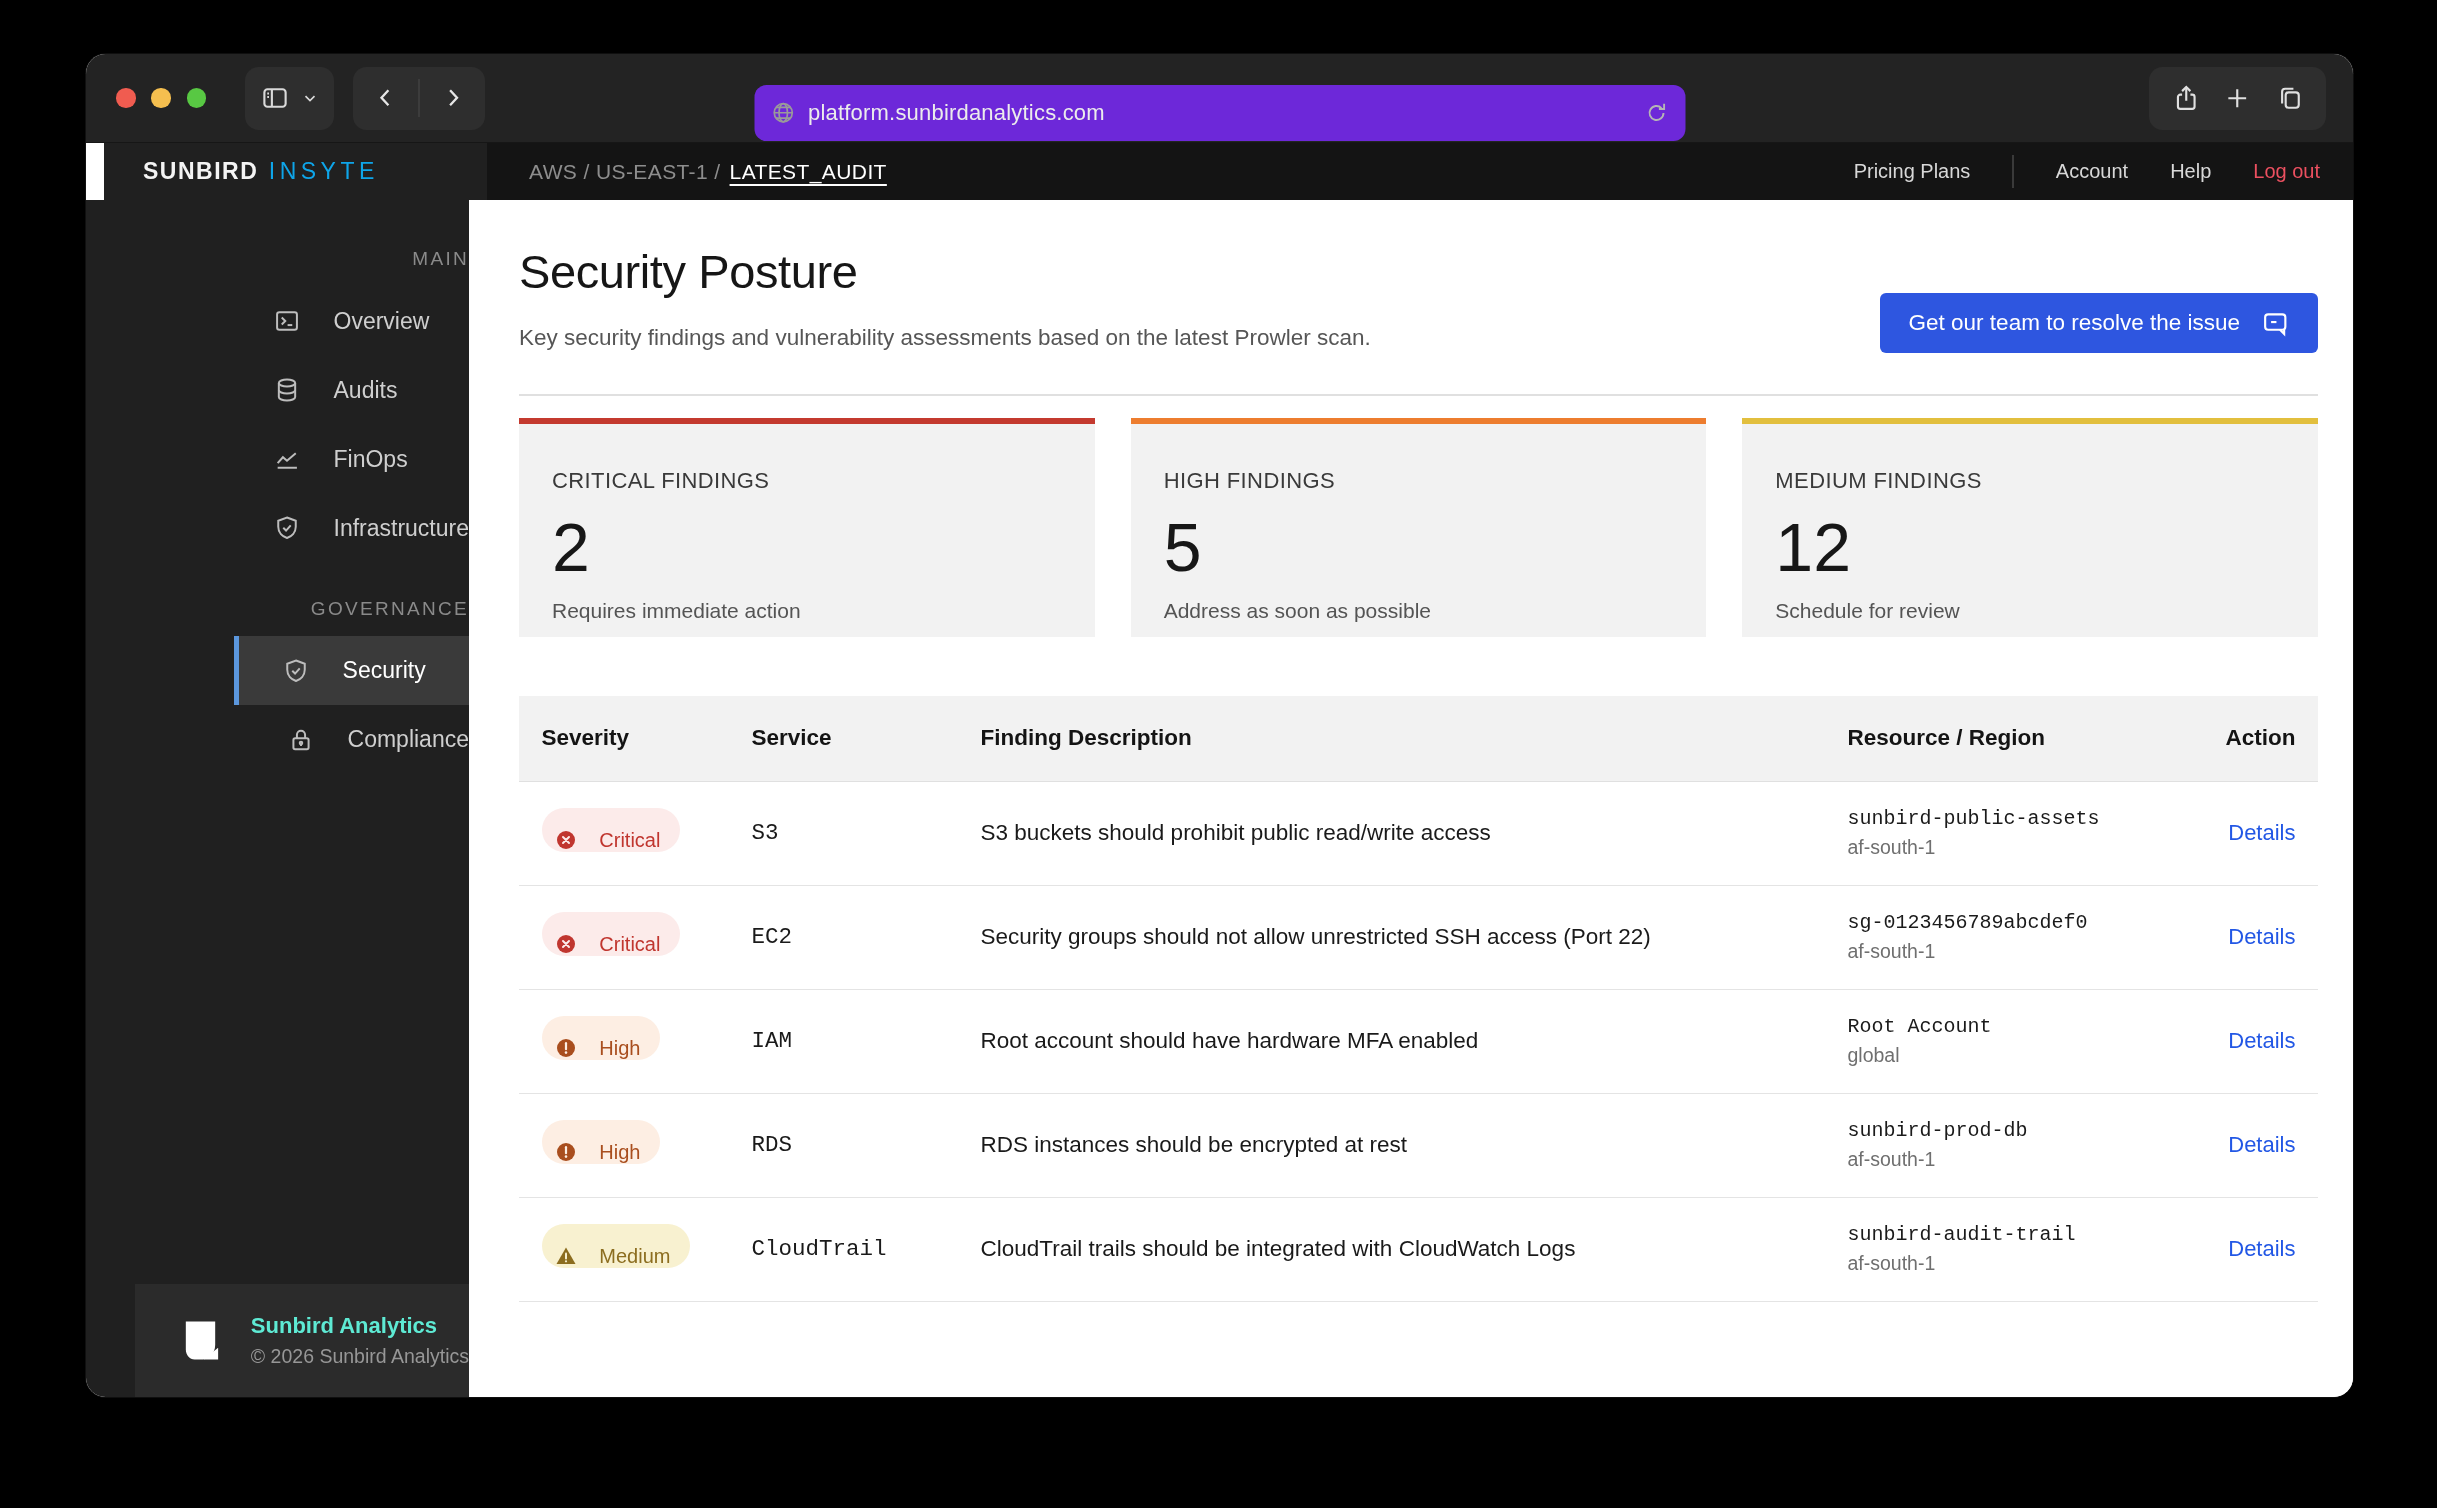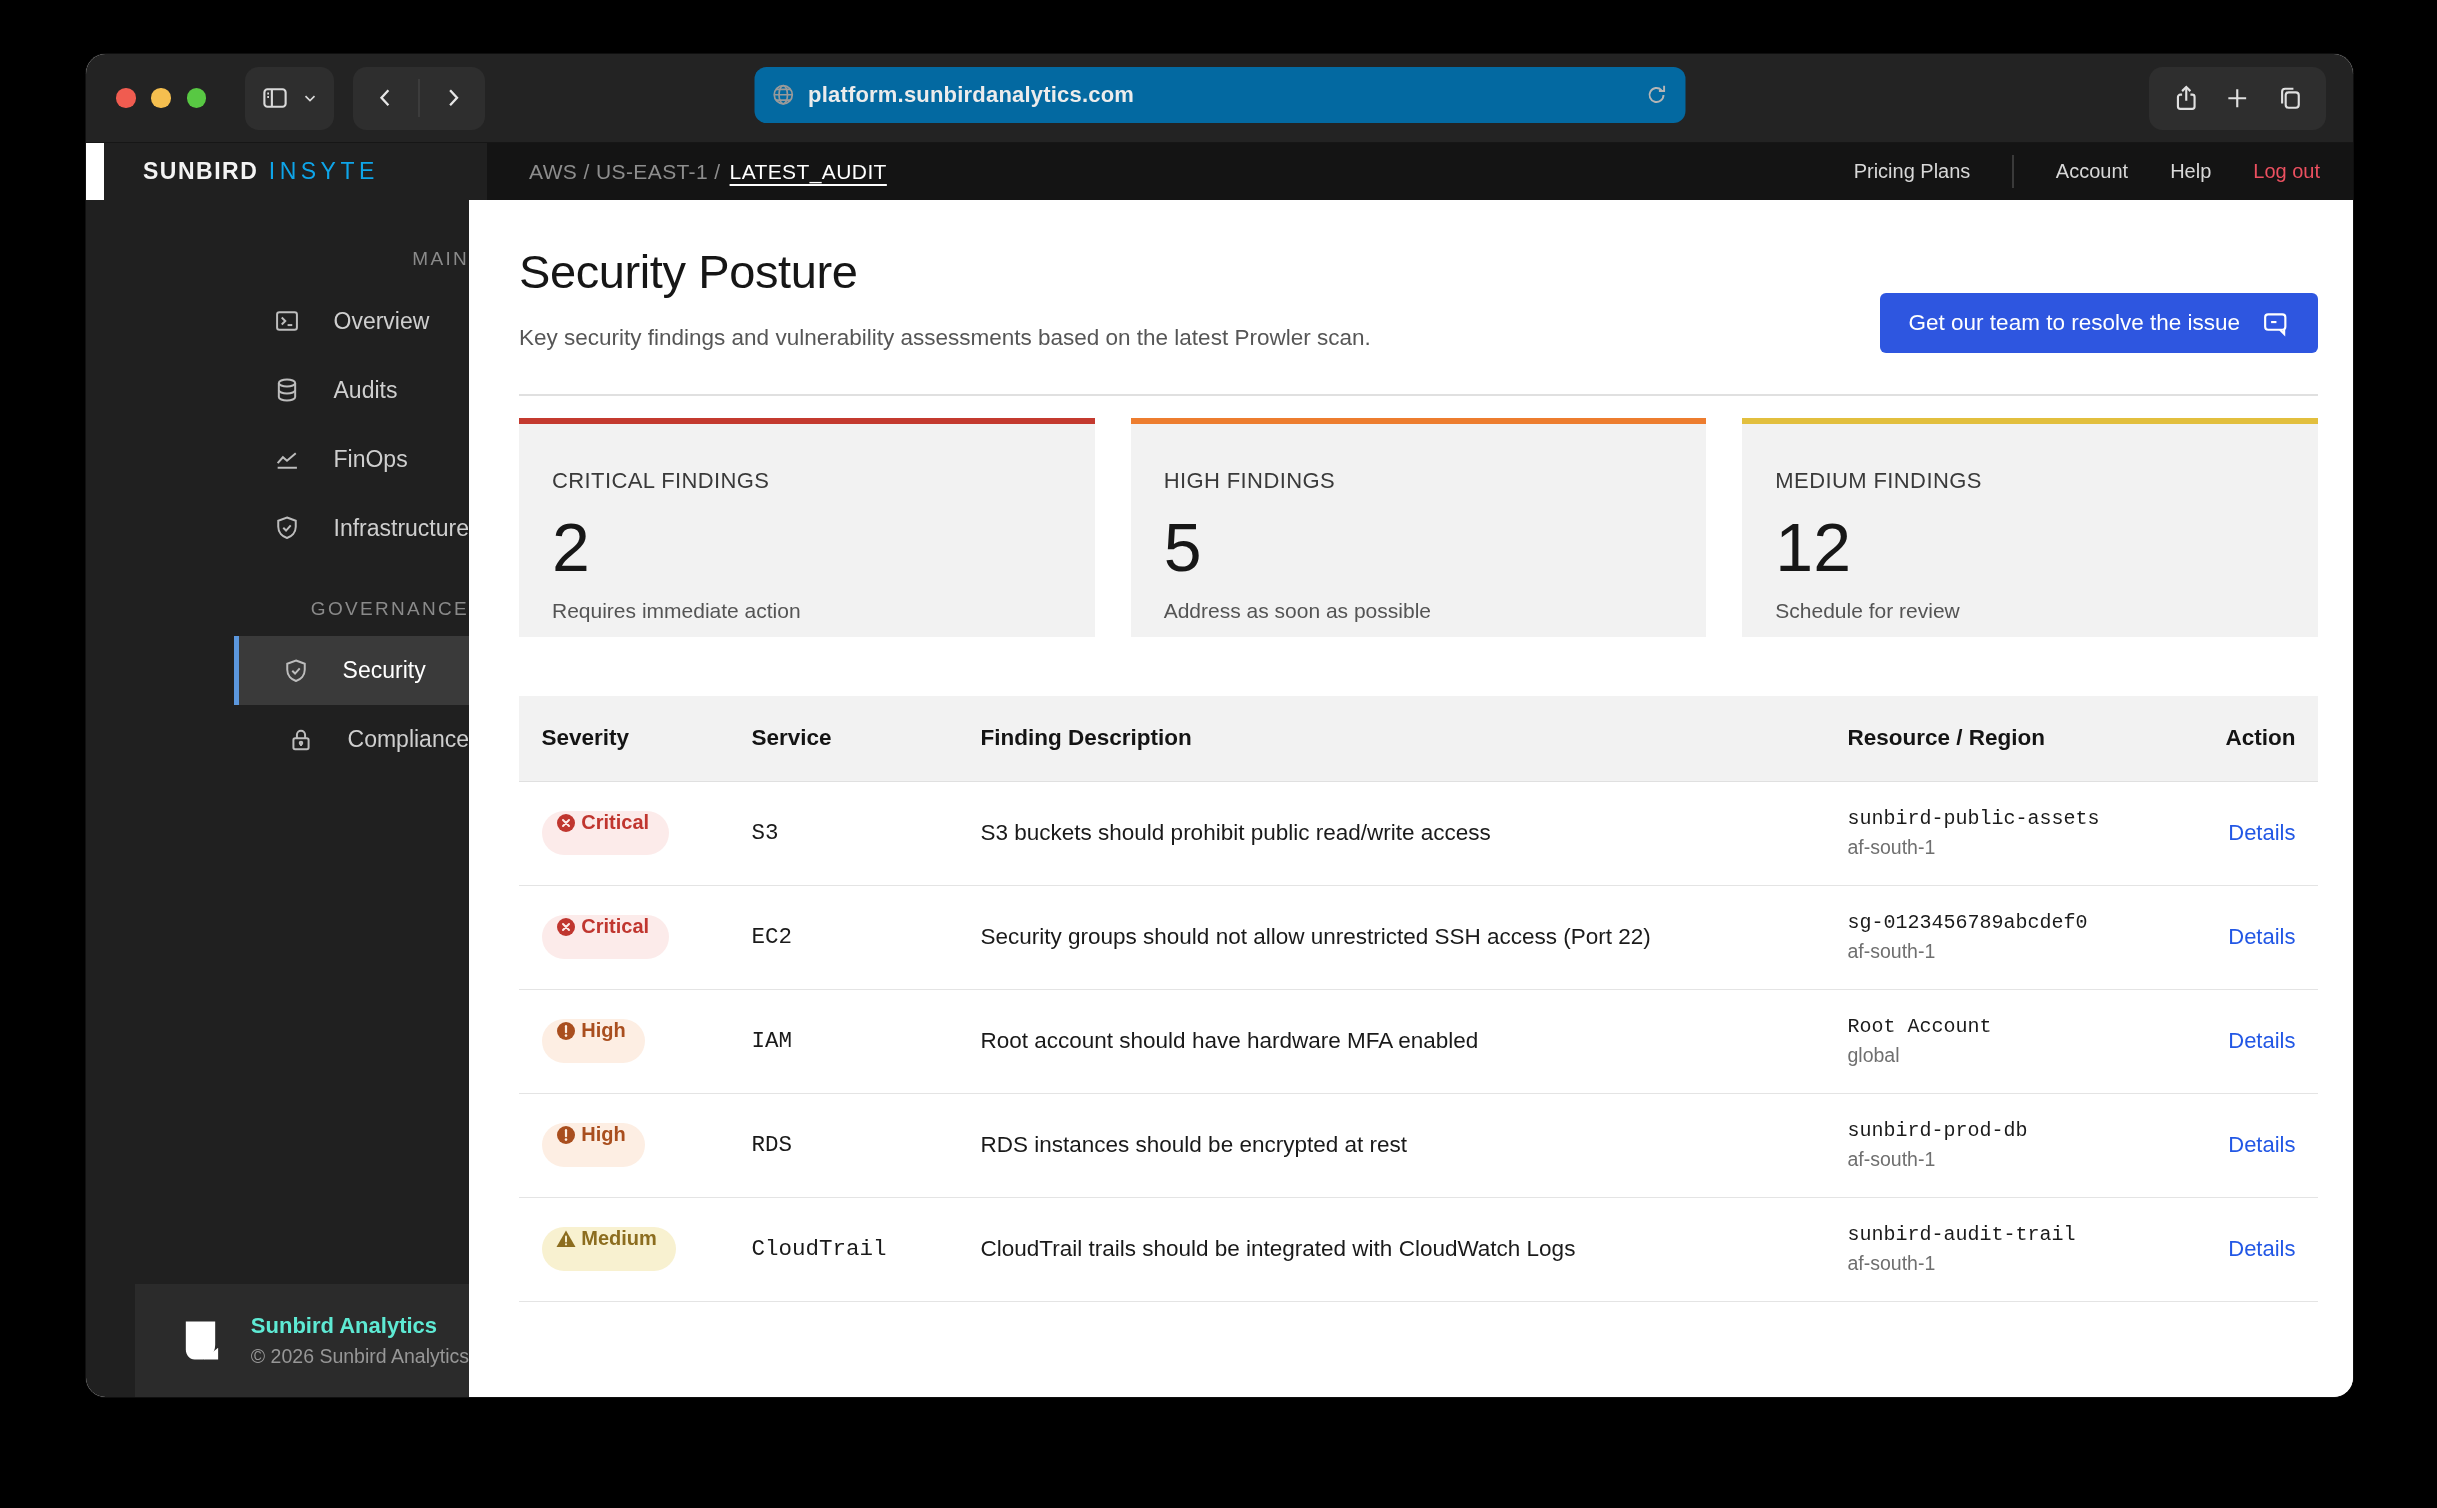--- a/index.html
+++ b/index.html
@@ -14,23 +14,23 @@
   
   .toolbar{ height:89px; flex:0 0 auto; background:#232323; display:flex; align-items:center; position:relative; border-bottom:0.8px solid #161616;}
   .traffic{ display:flex; gap:15.8px; margin-left:30px; }
   .dot{ width:19.5px; height:19.5px; border-radius:50%; }
   .dot.red{ background:#f05c50; } .dot.yellow{ background:#f5bf4f; } .dot.green{ background:#58c843; }
   .tb-group{ display:flex; align-items:center; background:#2e2e2e; border-radius:13.5px; height:63px; color:#d9d9d9; }
   .tb-group.sidebar-toggle{ margin-left:39px; padding:0 15px; gap:10.5px; }
   .tb-group.nav-arrows{ margin-left:19.5px; width:132px; justify-content:space-evenly; position:relative; }
   .nav-divider{ width:1.5px; height:38px; background:#3c3c3c; }
   .urlbar{
-    position:absolute; left:50%; top:13px; transform:translateX(-50%);
-    width:931px; height:56px; background:#0369a1; border-radius:12px;
-    display:flex; align-items:center; color:#ececec; font-size:22px;font-weight:bold;
+    position:absolute; left:50%; top:31px; transform:translateX(-50%);
+    width:931px; height:56px; background:#6d28d9; border-radius:12px;
+    display:flex; align-items:center; color:#ececec; font-size:22px;
   }
   .urlbar .globe{ margin-left:16.5px; color:#9a9a9a; display:flex; }
   .urlbar .url-text{ margin-left:12px; letter-spacing:0.2px; }
   .urlbar .reload{ margin-left:auto; margin-right:16.5px; color:#b5b5b5; display:flex; }
   .tb-right{ margin-left:auto; margin-right:27px; width:177px; justify-content:space-evenly; }
   .icon{ display:inline-flex; }
 
   
   .app-header{ height:57px; flex:0 0 auto; display:flex;margin-left:18px; }
   .logo-cell{ width:383px; flex:0 0 auto; background:#202020; display:flex; align-items:center; padding-left:39px; font-size:23px; letter-spacing:0.8px;}
@@ -88,21 +88,21 @@
   .t-head .th{ font-size:22.5px; font-weight:bold; color:#141414; }
   .t-head .th.right, .cell.right{ text-align:right; }
   .t-body .t-row{ height:104px; border-bottom:1.5px solid #e4e4e4; background:#fff; }
   .cell{ font-size:22.5px; color:#1a1a1a; }
   .cell.mono{ font-family:"Liberation Mono", monospace; font-size:22.5px; }
   .res-name{ font-family:"Liberation Mono", monospace; font-size:20px; color:#1b1b1b; }
   .res-region{ font-size:19.5px; color:#6f6f6f; margin-top:6px; }
   .details-link{ font-size:22px; font-weight:500; color:#2257e5; text-decoration:none; }
 
   
-  .badge{ display:inline-flex; align-items:flex-start; gap:3px; height:44px; padding:0 19.5px 0 12.8px; border-radius:22px; font-size:20px; font-weight:700; }
+  .badge{ display:inline-flex; align-items:flex-end; gap:21px; height:44px; padding:0 19.5px 0 12.8px; border-radius:22px; font-size:20px; font-weight:400; }
   .badge .icon{ flex:0 0 auto; }
   .badge.critical{ background:#fcebea; color:#c0362f; }
   .badge.high{ background:#fdeee3; color:#a94e1e; }
   .badge.medium{ background:#f8f1d0; color:#8c6d1f; }
 </style>
 </head>
 <body>
 
 <div class="window">
 

